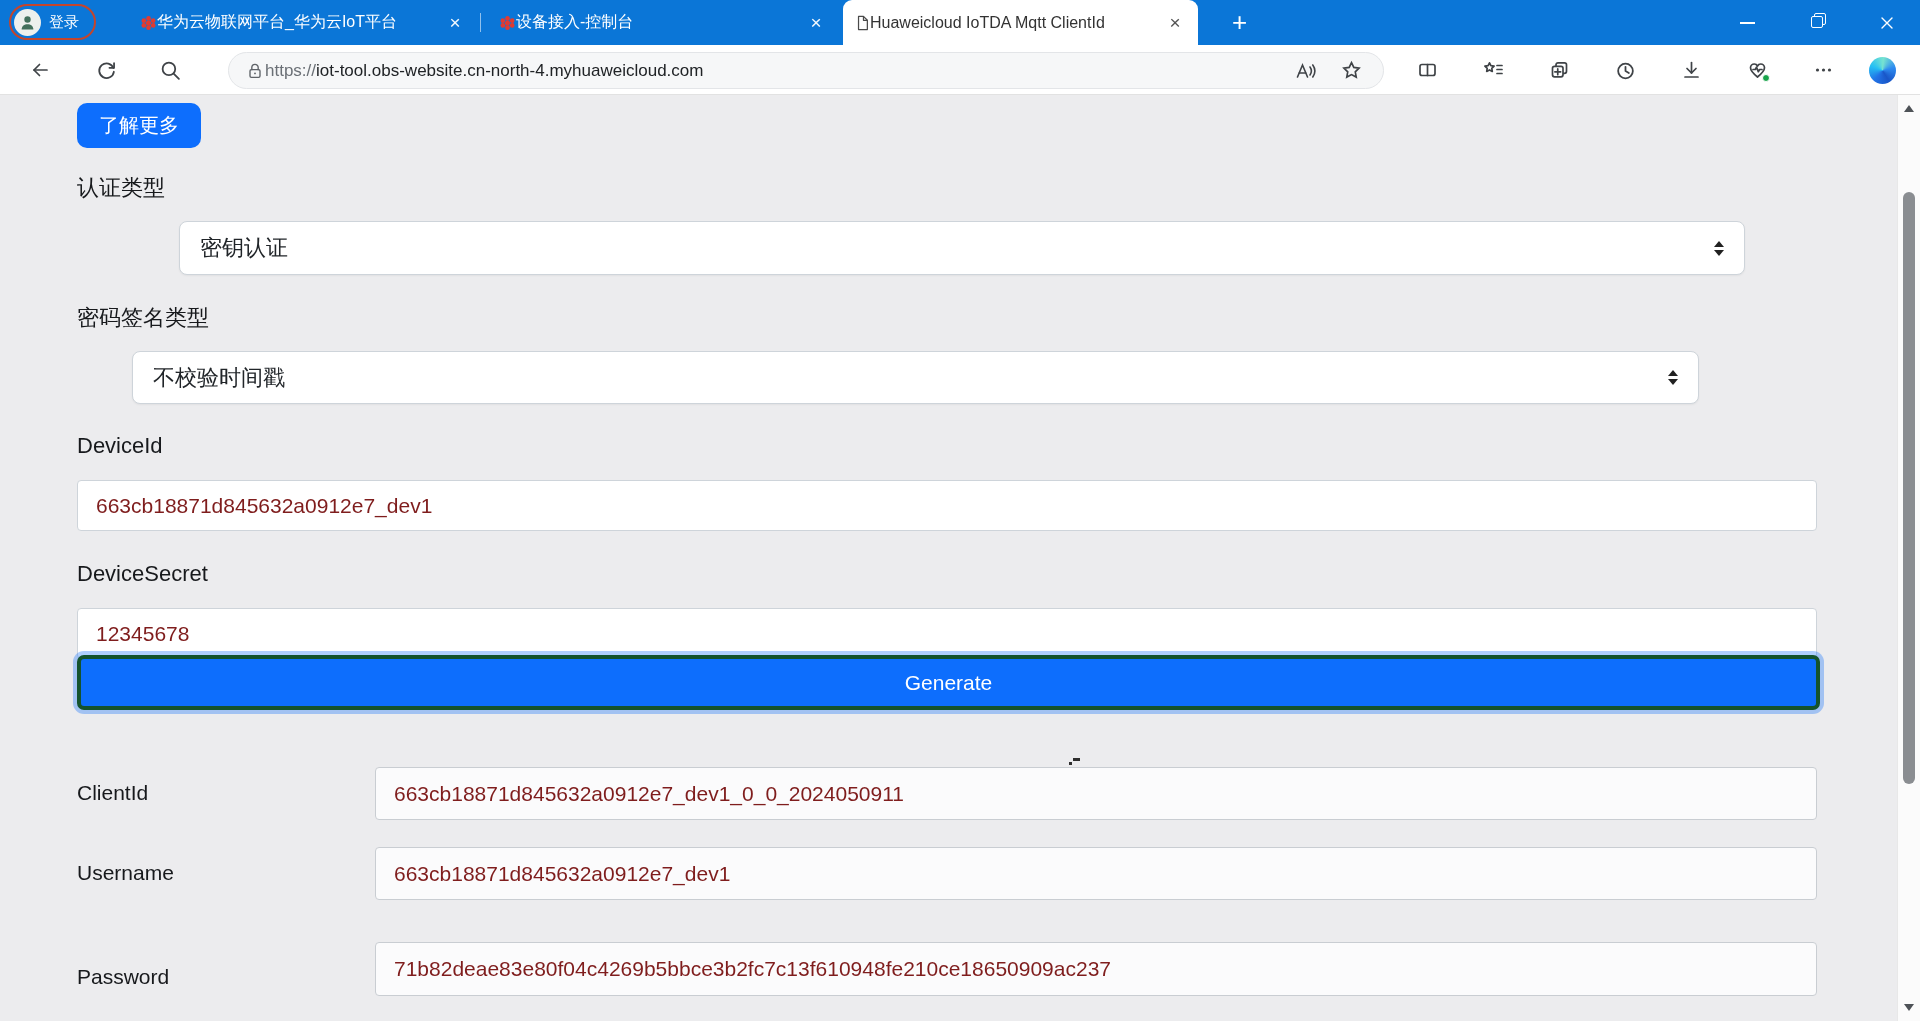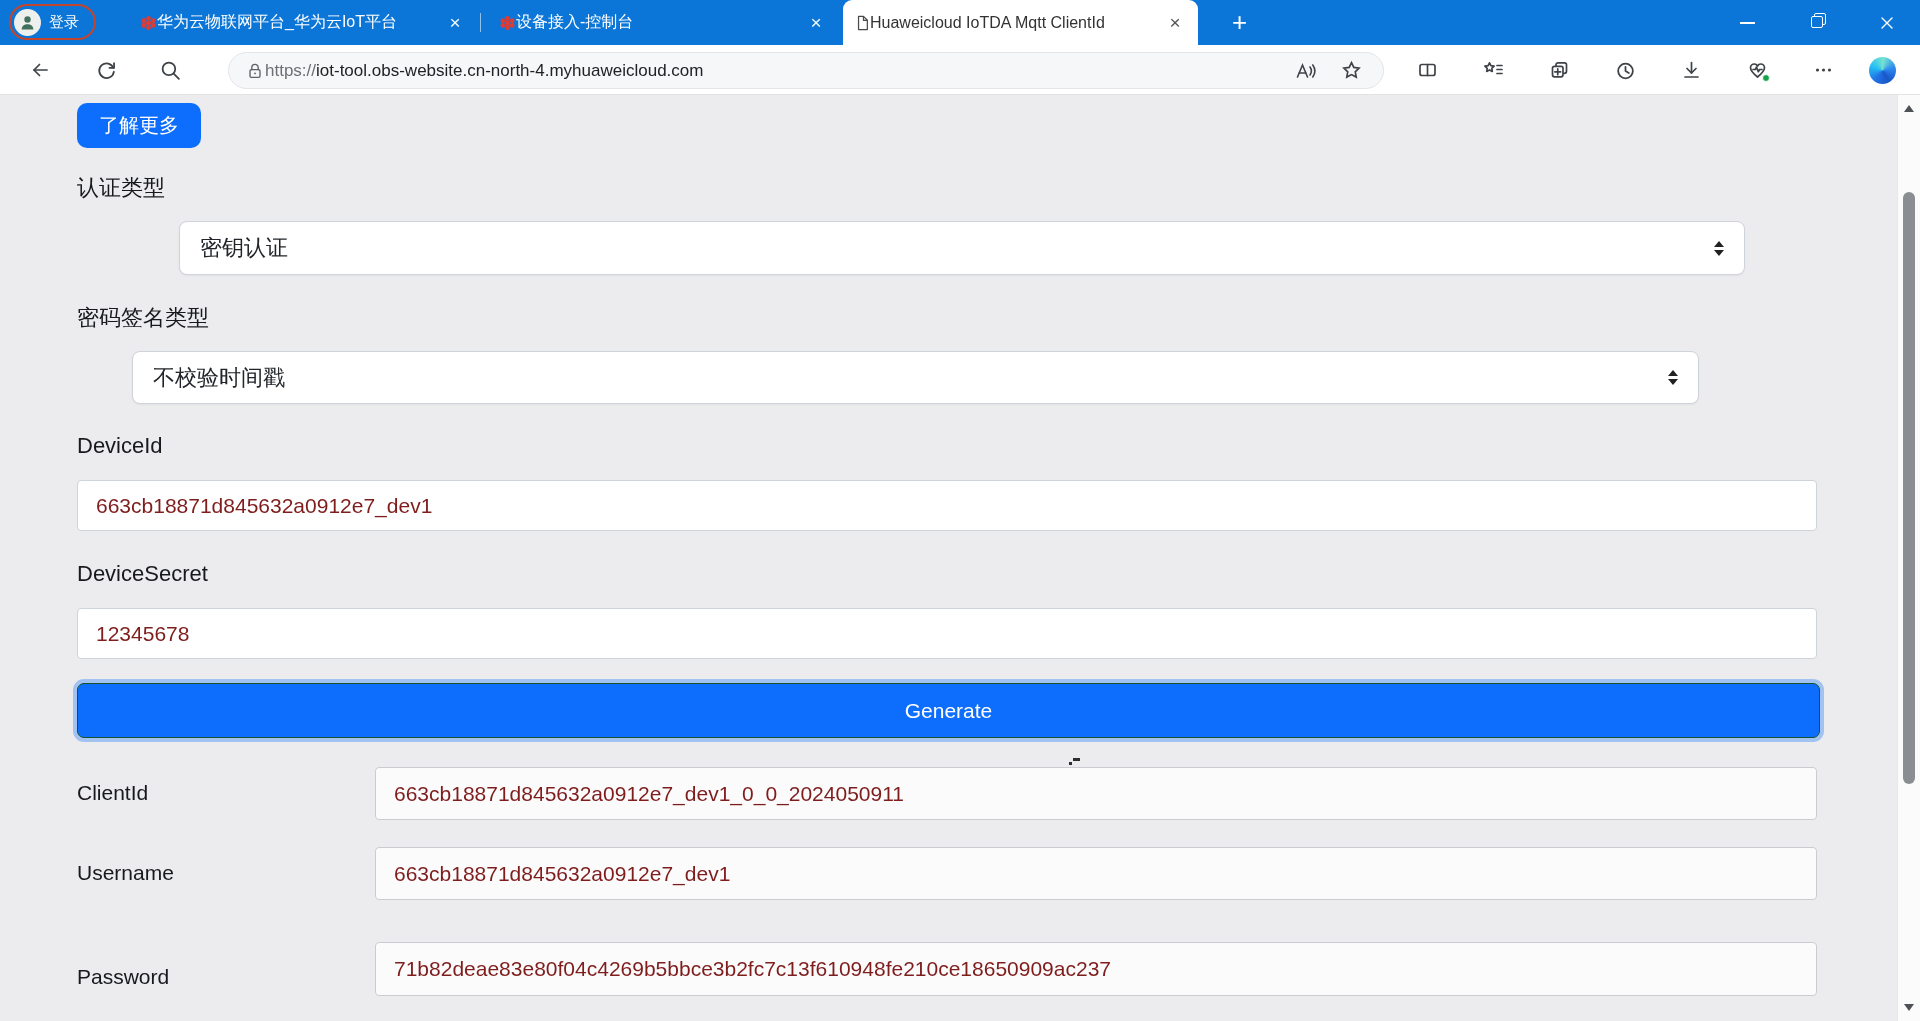--- a/index.html
+++ b/index.html
@@ -90,22 +90,22 @@
   .in-devsec { left:77px; top:513px; width:1740px; height:51px; }
   input.ro { background:#fbfbfc; border-color:#c9cdd2; }
   .in-clientid { left:375px; top:672px; width:1442px; height:53px; }
   .in-username { left:375px; top:752px; width:1442px; height:53px; }
   .in-password { left:375px; top:832px; width:1442px; height:54px;margin-top:15px; }
   .rowlabel { position:absolute; font-size:21px; color:#17191c; }
   .rl-clientid { left:77px; top:686px; }
   .rl-username { left:77px; top:766px; }
   .rl-password { left:77px; top:847px;margin-top:23px; }
 
-  .btn-generate { position:absolute; left:77px; top:588px; width:1743px; height:55px;
-                  background:#0d6efd; border:1px solid #14532d; border-radius:7px; color:#fff;
+  .btn-generate { position:absolute; left:77px; top:560px; width:1743px; height:55px;
+                  background:#0d6efd; border:4px solid #14532d; border-radius:7px; color:#fff;
                   font-size:21px; font-family:inherit; cursor:pointer;
                   box-shadow:0 0 0 4px rgba(13,110,253,.33); }
 
   .cursor-mark { position:absolute; left:1069px; top:663px; width:12px; height:7px; }
   .cursor-mark::before { content:""; position:absolute; left:4px; top:0; width:7px; height:3px; background:#2e2e2e; }
   .cursor-mark::after  { content:""; position:absolute; left:0; top:4px; width:3px; height:3px; background:#2e2e2e; }
 
   
   .vscroll { position:absolute; right:0; top:95px; bottom:0; width:23px; background:#fbfbfb;
              border-left:1px solid #e8e8e8; }

